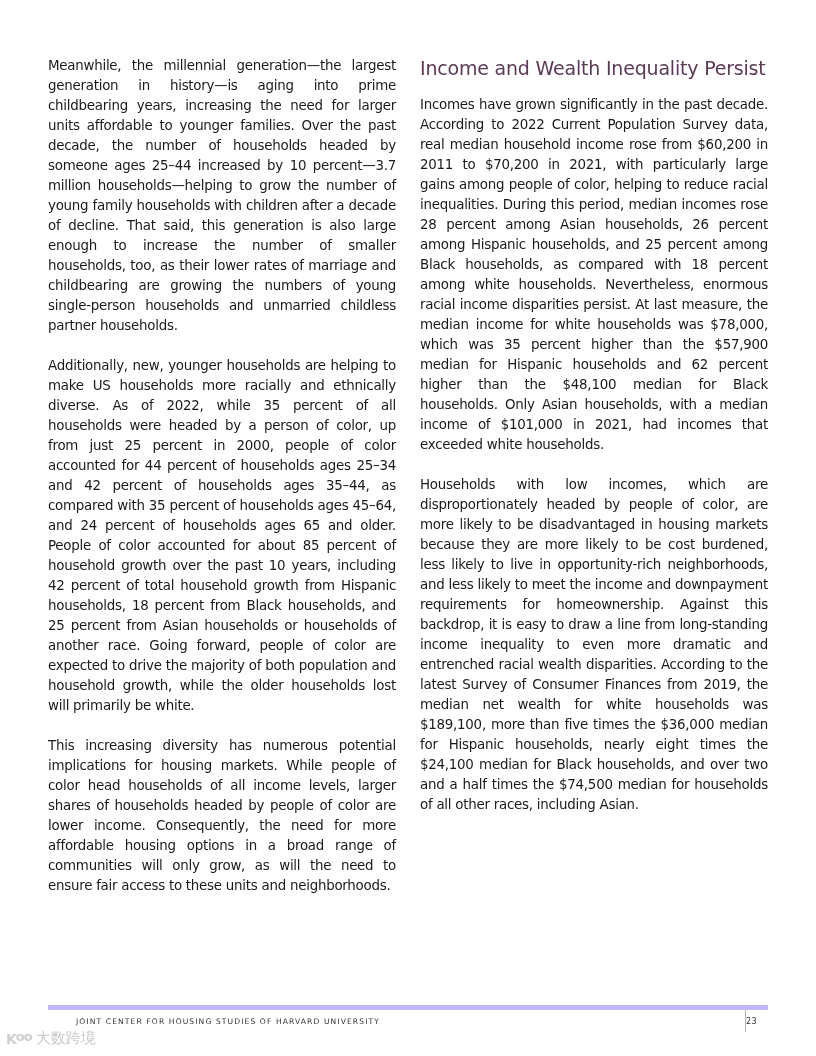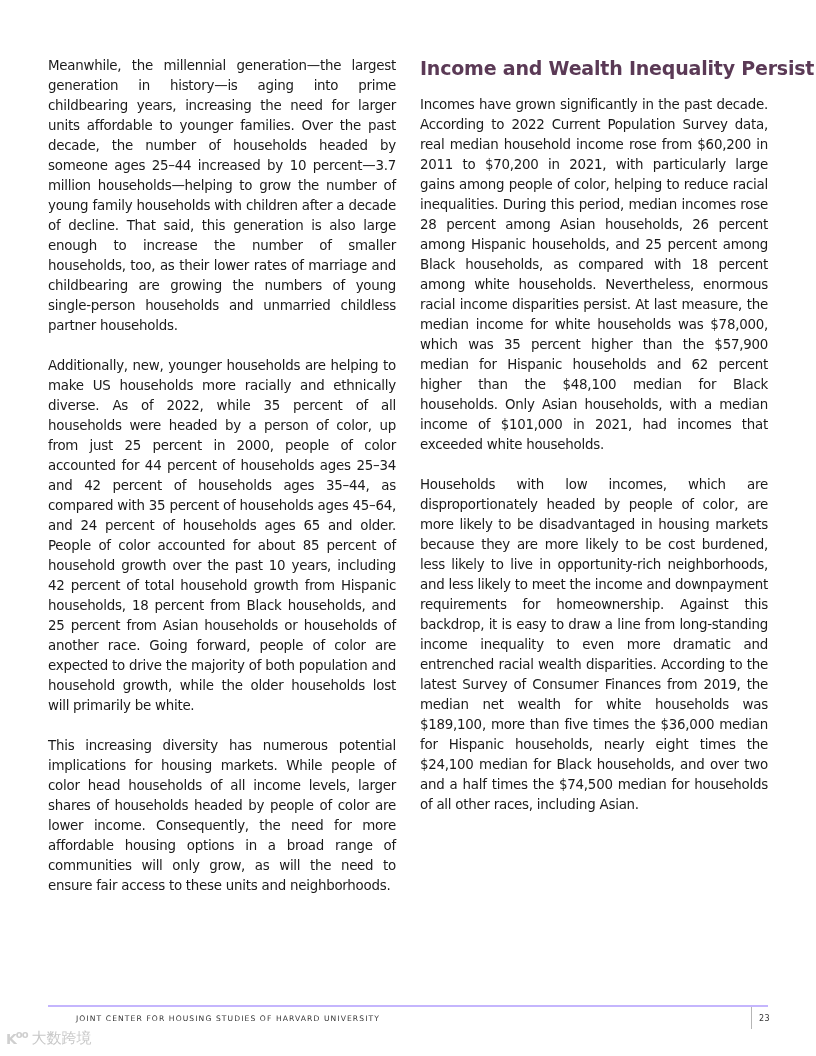--- a/index.html
+++ b/index.html
@@ -26,58 +26,56 @@
     }
     .col-left { left: 48px; }
     .col-right { left: 420px; }
     .col p {
       margin: 0 0 20px 0;
       hyphens: auto;
     }
     .section-heading {
       font-size: 19px;
       line-height: 24px;
-      font-weight: 700;
+      font-weight: 400;
       color: #5b3a56;
       margin: 0 0 15px 0;
       letter-spacing: -0.2px;
       text-align: left;
       white-space: nowrap;
     }
     .footer {
       position: absolute;
       left: 48px;
       top: 1005px;
       width: 720px;
       height: 22px;
-      border-top: 2px solid #c4b5fd;
+      border-top: 5px solid #c4b5fd;
     }
     .footer .seg {
       position: absolute;
       top: 0;
       height: 22px;
       display: flex;
       align-items: center;
       justify-content: center;
       font-family: "DejaVu Sans", sans-serif;
       font-size: 7.6px;
       letter-spacing: 1.1px;
       color: #333333;
       text-transform: uppercase;
     }
     .footer .seg-org { left: 0; width: 360px; }
     .footer .seg-title { left: 361px; width: 336px; border-left: 1px solid #b5b5b5; }
     .footer .seg-page {
       left: 697px; width: 23px;
       border-left: 1px solid #b5b5b5;
       justify-content: flex-start;
-      padding-left: 7px;
       letter-spacing: 0.3px;
       font-size: 8px;
-      margin-left: 6px;
     }
     .watermark {
       position: absolute;
       left: 6px;
       top: 1029px;
       display: flex;
       align-items: center;
       gap: 4px;
       color: #c8c8c8;
       font-size: 15px;
@@ -85,21 +83,21 @@
     }
     .watermark .logo {
       display: inline-flex;
       align-items: flex-start;
       font-size: 14px;
       font-weight: bold;
       color: #cfcfcf;
       letter-spacing: -1px;
     }
     .watermark .logo small {
-      font-size: 10px;
+      font-size: 13px;
       margin-top: -2px;
     }
   </style>
 </head>
 <body>
 
 <div class="col col-left">
   <p>Meanwhile, the millennial generation—the largest generation in history—is aging into prime childbearing years, increasing the need for larger units affordable to younger families. Over the past decade, the number of households headed by someone ages 25–44 increased by 10 percent—3.7 million households—helping to grow the number of young family households with children after a decade of decline. That said, this generation is also large enough to increase the number of smaller households, too, as their lower rates of marriage and childbearing are growing the numbers of young single-person households and unmarried childless partner households.</p>
   <p>Additionally, new, younger households are helping to make US households more racially and ethnically diverse. As of 2022, while 35 percent of all households were headed by a person of color, up from just 25 percent in 2000, people of color accounted for 44 percent of households ages 25–34 and 42 percent of households ages 35–44, as compared with 35 percent of households ages 45–64, and 24 percent of households ages 65 and older. People of color accounted for about 85 percent of household growth over the past 10 years, including 42 percent of total household growth from Hispanic households, 18 percent from Black households, and 25 percent from Asian households or households of another race. Going forward, people of color are expected to drive the majority of both population and household growth, while the older households lost will primarily be white.</p>
   <p>This increasing diversity has numerous potential implications for housing markets. While people of color head households of all income levels, larger shares of households headed by people of color are lower income. Consequently, the need for more affordable housing options in a broad range of communities will only grow, as will the need to ensure fair access to these units and neighborhoods.</p>

